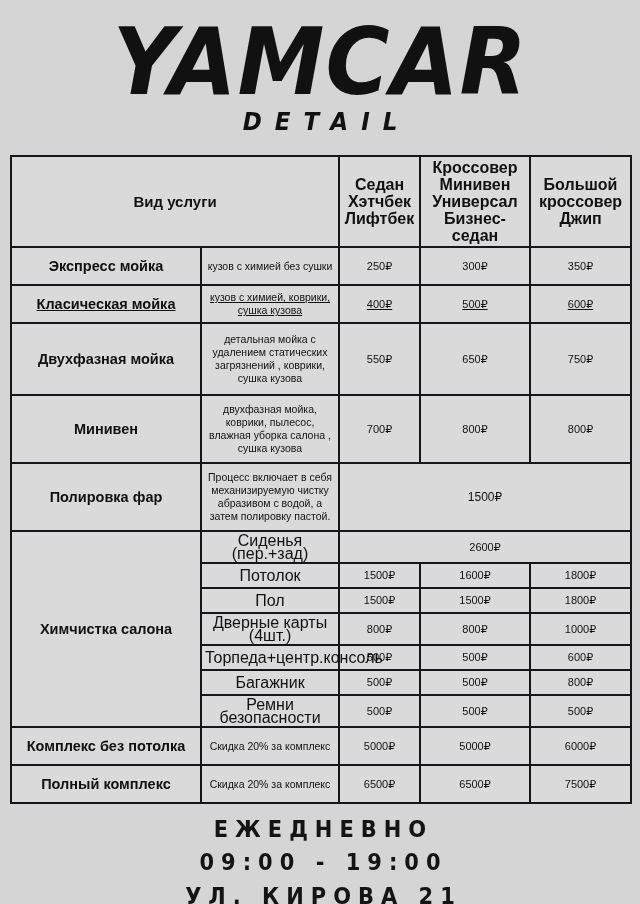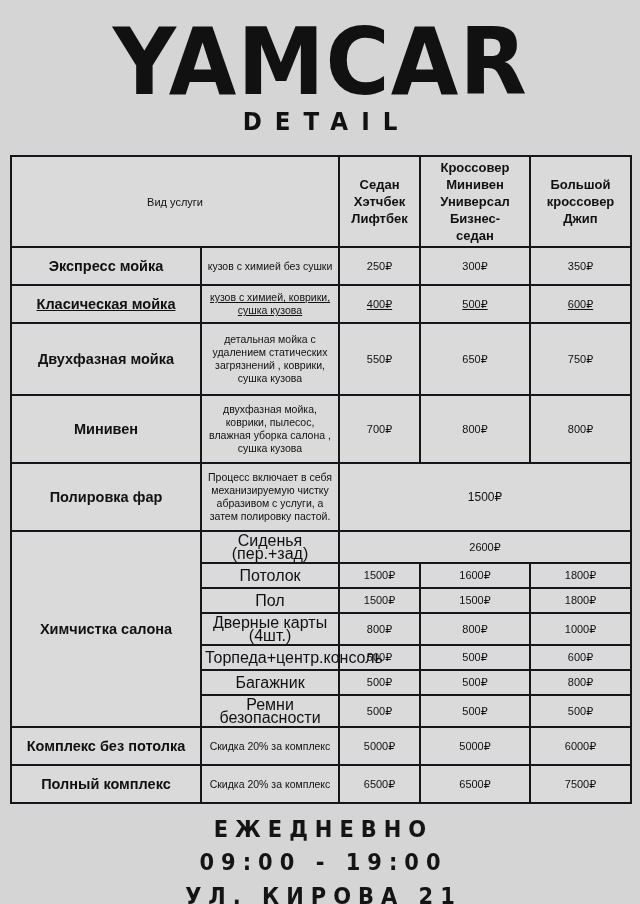--- a/index.html
+++ b/index.html
@@ -11,20 +11,21 @@
     overflow:hidden;
     position:relative;
   }
 
   
   .logo-area{
     width:640px;
     padding-top:14px;
     text-align:center;
     user-select:none;
+    font-style:italic;
   }
   .logo-main{
     font-family:"DejaVu Sans","Liberation Sans",sans-serif;
     font-weight:bold;
     font-size:78px;
     line-height:82px;
     letter-spacing:1px;
     color:#111;
     transform:scaleX(1.12) scaleY(1.18);
     transform-origin:center top;
@@ -76,27 +77,27 @@
     vertical-align:middle;
     text-align:center;
   }
   col.c-name{width:190px;}
   col.c-desc{width:138px;}
   col.c-p1{width:81px;}
   col.c-p2{width:110px;}
   col.c-p3{width:101px;}
 
   .hdr-service{
-    font-weight:normal;
-    font-size:11px;
+    font-weight:bold;
+    font-size:15px;
     height:114px;
   }
   .hdr-veh{
     font-weight:bold;
-    font-size:13px;
+    font-size:16px;
     line-height:17px;
   }
   .svc-name{
     font-weight:bold;
     font-size:14.5px;
     line-height:17px;
   }
   .svc-desc{
     font-size:10.5px;
     line-height:13px;
@@ -210,21 +211,21 @@
       <tr class="r-complex">
         <td class="svc-name">Минивен</td>
         <td class="svc-desc">двухфазная мойка, коврики, пылесос, влажная уборка салона , сушка кузова</td>
         <td class="price">700₽</td>
         <td class="price">800₽</td>
         <td class="price">800₽</td>
       </tr>
 
       <tr class="r-complex">
         <td class="svc-name">Полировка фар</td>
-        <td class="svc-desc">Процесс включает в себя механизируемую чистку абразивом с услуги, а затем полировку пастой.</td>
+        <td class="svc-desc">Процесс включает в себя механизируемую чистку абразивом с водой, а затем полировку пастой.</td>
         <td class="price price-merge" colspan="3">1500₽</td>
       </tr>
 
       <tr>
         <td class="svc-name" rowspan="7">Химчистка салона</td>
         <td class="sub-label">Сиденья (пер.+зад)</td>
         <td class="sub-price" colspan="3">2600₽</td>
       </tr>
       <tr>
         <td class="sub-label">Потолок</td>

